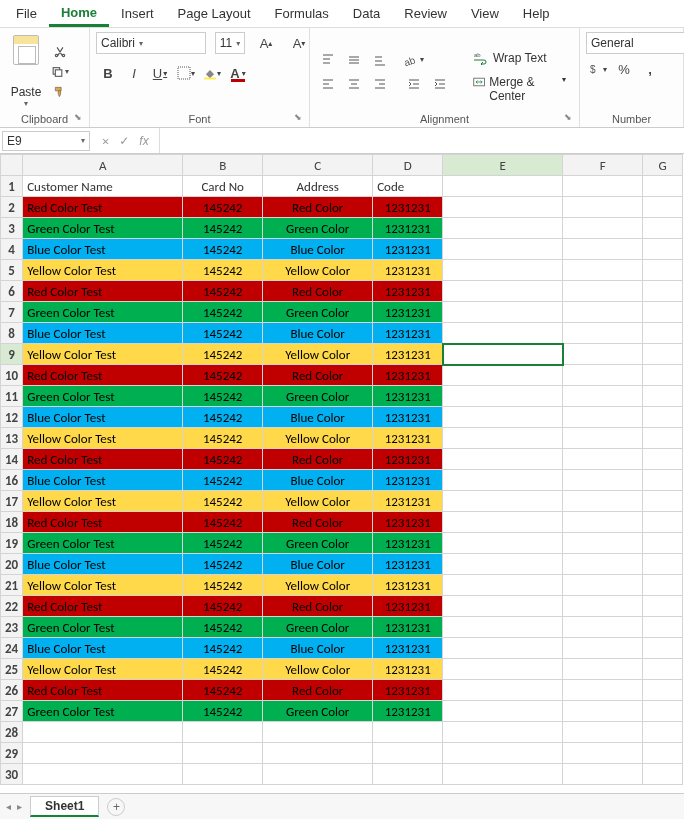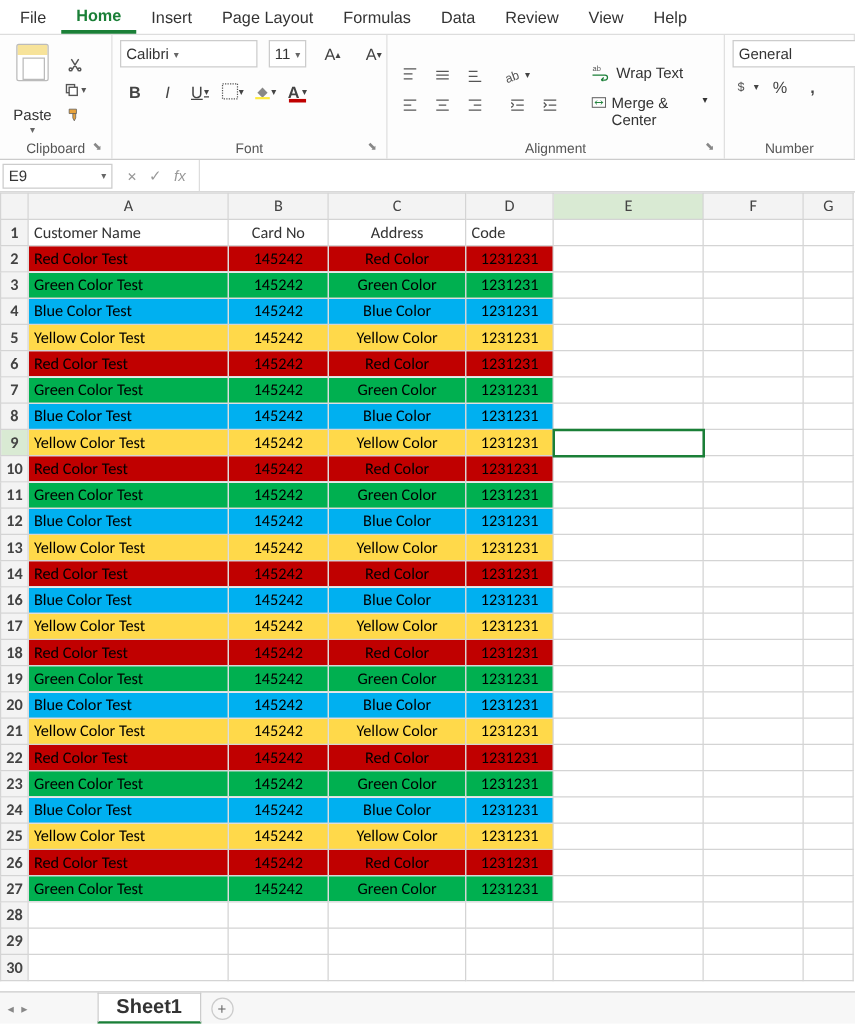--- a/index.html
+++ b/index.html
@@ -58,21 +58,21 @@
 
   .sel-cell { outline:2px solid #1a7f37; outline-offset:-1px; position:relative; }
   .sel-hdr { background:#d9ead3 !important; }
 
   .col-A{width:160px;} .col-B{width:80px;} .col-C{width:110px;} .col-D{width:70px;}
   .col-E{width:120px;} .col-F{width:80px;} .col-G{width:40px;}
 
   
   .tabbar { display:flex; align-items:center; height:26px; border-top:1px solid #ccc; background:#f7f7f7; padding:0 6px; gap:8px; }
   .tabnav { color:#888; font-size:10px; display:flex; gap:6px; }
-  .sheettab { background:#fff; border:1px solid #ccc; border-bottom:2px solid #1a7f37; padding:2px 14px; font-size:16px; font-weight:600;margin-left:48px;}
+  .sheettab { background:#fff; border:1px solid #ccc; border-bottom:2px solid #1a7f37; padding:2px 14px; font-size:12px; font-weight:600;}
   .addsheet { width:18px; height:18px; border:1px solid #ccc; border-radius:50%; display:flex; align-items:center; justify-content:center; font-size:12px; color:#666;}
 
   svg { display:block; }
   .u { text-decoration:underline; }
 </style>
 </head>
 <body>
 
 <div class="menubar" id="menubar">
     <div class="mitem">File</div>

